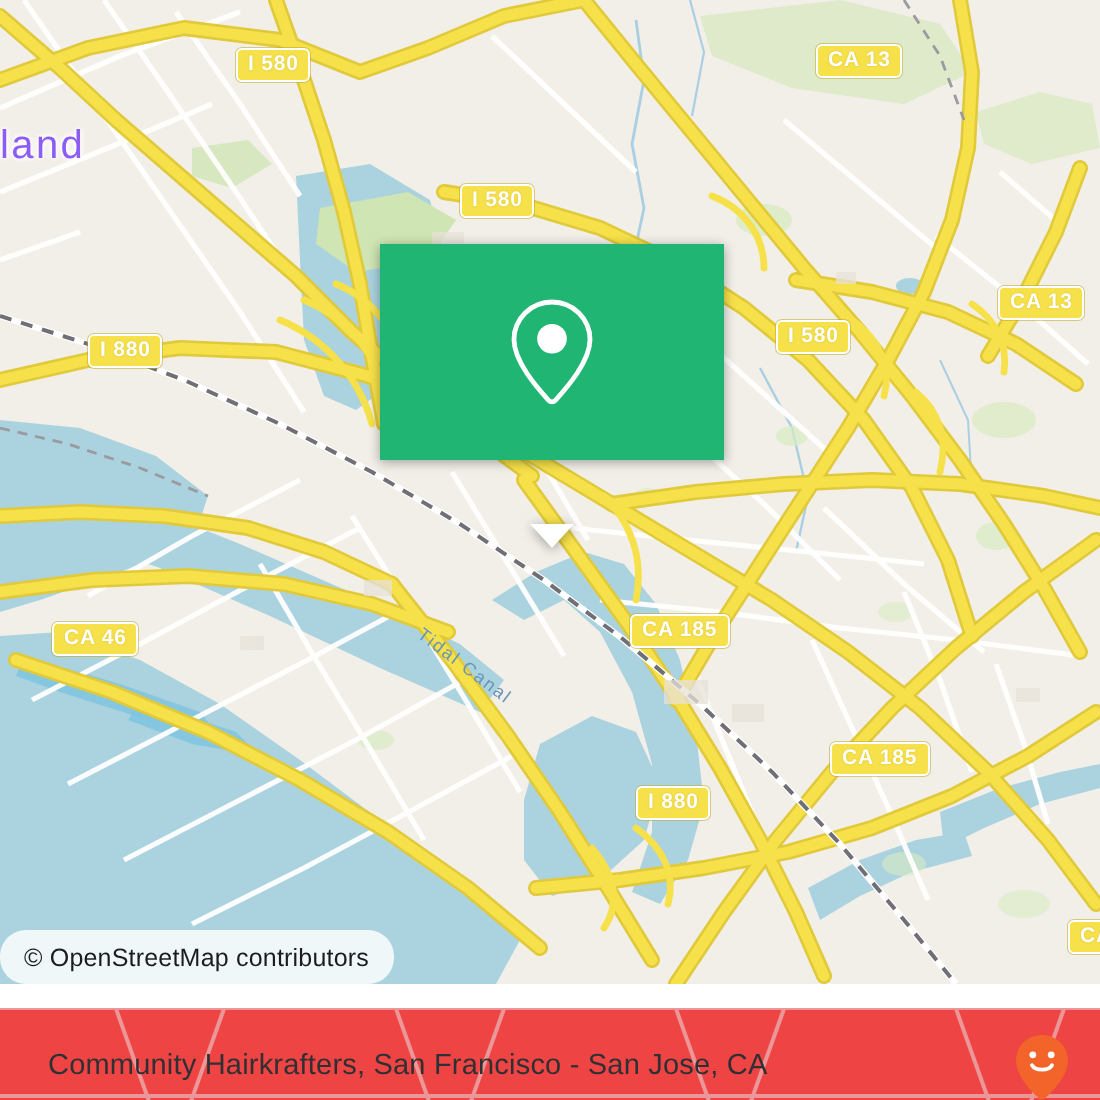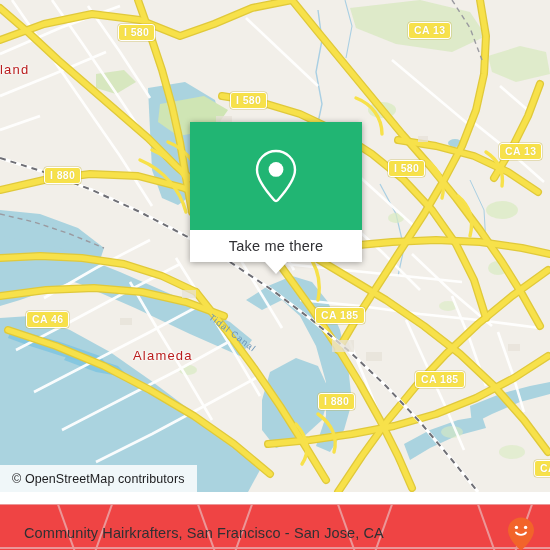--- a/index.html
+++ b/index.html
@@ -32,22 +32,22 @@
     padding: 1px 5px 2px 5px;
     line-height: 12px;
     white-space: nowrap;
     text-shadow: 0 0 1px rgba(150,130,0,.35);
     box-shadow: 0 0 0 0.5px rgba(190,170,40,.55);
   }
 
   
   .place-label {
     position: absolute;
-    color: #b91c1c;
-    font-size: 13px;
+    color: #8b5cf6;
+    font-size: 20px;
     letter-spacing: 1.2px;
     white-space: nowrap;
     text-shadow: 0 0 3px #fff, 0 0 3px #fff, 0 0 2px #fff;
   }
   .water-label {
     position: absolute;
     color: #6a95b8;
     font-size: 9px;
     letter-spacing: 1px;
     white-space: nowrap;
@@ -86,20 +86,21 @@
   }
 
   
   #attribution {
     position: absolute;
     left: 0; top: 465px;
     height: 27px;
     background: rgba(255,255,255,.82);
     display: flex; align-items: center;
     padding: 0 12px 0 12px;
+    border-radius: 13px;
   }
   #attribution span {
     font-size: 12.5px;
     color: #1c1c1e;
     letter-spacing: .1px;
   }
 
   
   #footer {
     position: absolute;
@@ -306,34 +307,30 @@
     <div class="shield" style="left:499px; top:143px;">CA 13</div>
     <div class="shield" style="left:388px; top:160px;">I 580</div>
     <div class="shield" style="left:44px;  top:167px;">I 880</div>
     <div class="shield" style="left:26px;  top:311px;">CA 46</div>
     <div class="shield" style="left:315px; top:307px;">CA 185</div>
     <div class="shield" style="left:415px; top:371px;">CA 185</div>
     <div class="shield" style="left:318px; top:393px;">I 880</div>
     <div class="shield" style="left:534px; top:460px;">CA</div>
 
     <div class="place-label" style="left:0px; top:62px;">land</div>
-    <div class="place-label" style="left:133px; top:348px;">Alameda</div>
 
     <div class="water-label" style="left:213px; top:312px; transform: rotate(37deg); transform-origin: left top;">Tidal Canal</div>
 
     <div id="popup">
       <div id="popup-tail"></div>
       <div id="popup-head">
         <svg width="46" height="58" viewBox="0 0 46 58">
           <path d="M23 4 C12.5 4 4 12.4 4 22.8 C4 33.6 15.2 46.4 21.3 53.2 C22.2 54.2 23.8 54.2 24.7 53.2 C30.8 46.4 42 33.6 42 22.8 C42 12.4 33.5 4 23 4 Z" fill="none" stroke="#ffffff" stroke-width="2.4"></path>
           <circle cx="23" cy="22.4" r="7.4" fill="#ffffff"></circle>
         </svg>
-      </div>
-      <div id="popup-foot">
-        <span>Take me there</span>
       </div>
     </div>
 
     <div id="attribution">
       <span>© OpenStreetMap contributors</span>
     </div>
   </div>
 
   <div id="footer">
     <svg id="footer-watermark" viewBox="0 0 550 120">

